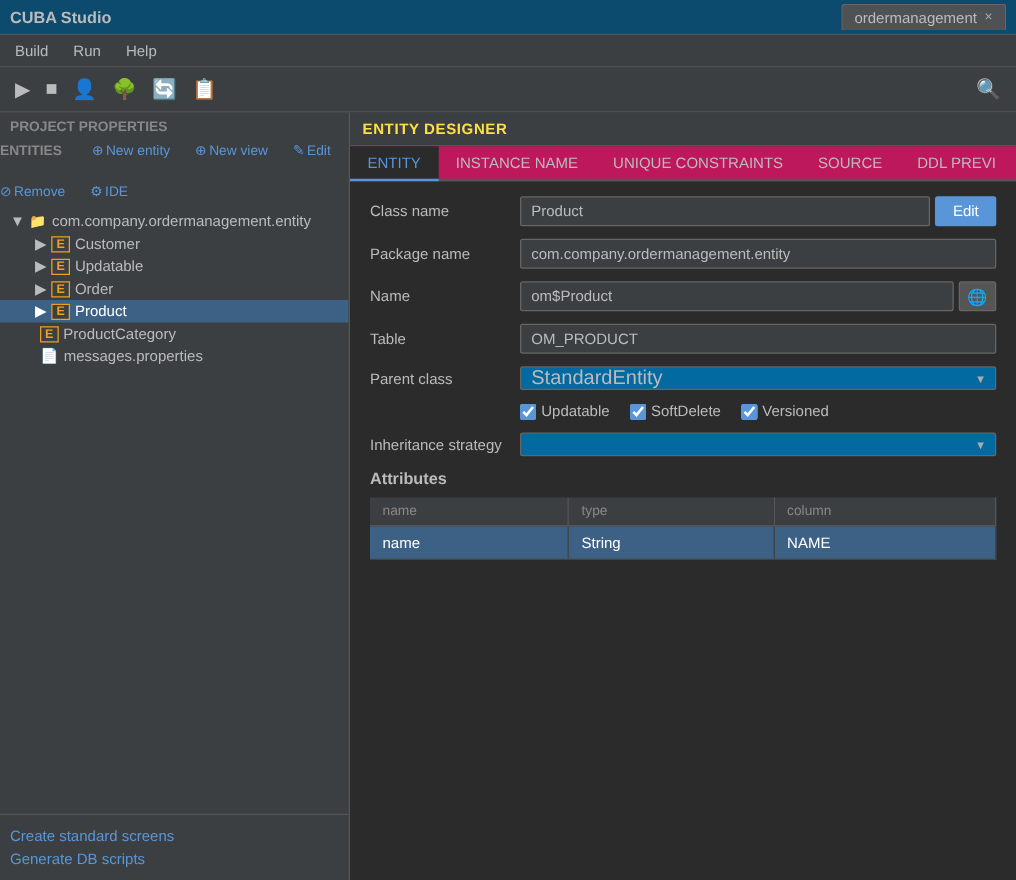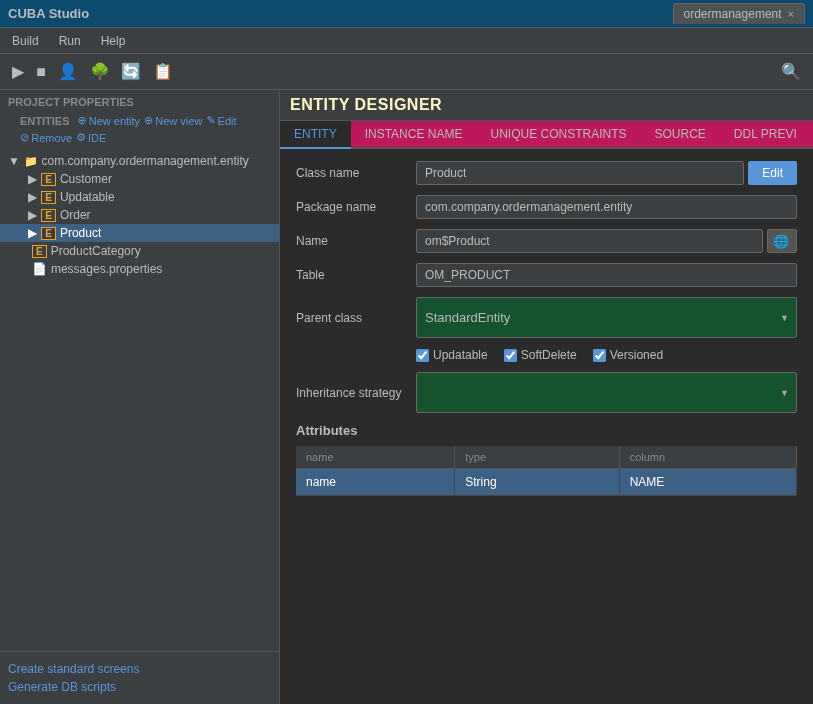--- a/index.html
+++ b/index.html
@@ -19,48 +19,48 @@
     .toolbar { background: #3c3f41; display: flex; align-items: center; padding: 4px 8px; border-bottom: 1px solid #555; height: 36px; gap: 4px; }
     .toolbar-btn { background: none; border: none; color: #bbbbbb; cursor: pointer; padding: 2px 4px; font-size: 16px; }
     .toolbar-search { margin-left: auto; }
 
     
     .main-content { display: flex; flex: 1; overflow: hidden; }
 
     
     .sidebar { width: 280px; background: #3c3f41; border-right: 1px solid #555; display: flex; flex-direction: column; overflow: hidden; }
     .sidebar-section-title { color: #888; font-size: 11px; font-weight: bold; padding: 6px 8px 2px; text-transform: uppercase; }
-    .sidebar-entities-header { display: flex; align-items: center; padding: 4px 20px; gap: 4px; flex-wrap: wrap; }
+    .sidebar-entities-header { display: flex; align-items: center; padding: 4px 0; gap: 20px; flex-wrap: wrap; }
     .sidebar-entities-title { color: #888; font-size: 11px; font-weight: bold; text-transform: uppercase; margin-right: 4px; }
     .sidebar-action { color: #5896d9; font-size: 11px; cursor: pointer; display: flex; align-items: center; gap: 2px; }
     .sidebar-tree { flex: 1; overflow-y: auto; padding: 4px 0; }
     .tree-root { padding: 2px 8px; cursor: pointer; display: flex; align-items: center; gap: 4px; color: #bbbbbb; font-size: 12px; }
     .tree-item { padding: 2px 8px 2px 28px; cursor: pointer; display: flex; align-items: center; gap: 4px; color: #bbbbbb; font-size: 12px; }
     .tree-item.selected { background: #3d6185; color: #ffffff; }
     .tree-icon { color: #f0a020; font-size: 12px; }
     .tree-folder { color: #bbbbbb; font-size: 11px; }
     .sidebar-bottom { padding: 8px; border-top: 1px solid #555; }
     .sidebar-link { color: #5896d9; font-size: 12px; cursor: pointer; padding: 2px 0; display: block; }
 
     
     .designer-panel { flex: 1; background: #2b2b2b; display: flex; flex-direction: column; overflow: hidden; }
-    .designer-header { background: #3c3f41; padding: 6px 10px; border-bottom: 1px solid #555; font-size: 16px; font-weight: bold; color: #fef9c3; text-transform: uppercase; letter-spacing: 0.5px; }
+    .designer-header { background: #3c3f41; padding: 6px 10px; border-bottom: 1px solid #555; font-size: 12px; font-weight: bold; color: #fde047; text-transform: uppercase; letter-spacing: 0.5px; }
     .designer-tabs { background: #be185d; display: flex; border-bottom: 2px solid #555; }
     .designer-tab { padding: 6px 14px; color: #bbbbbb; font-size: 12px; cursor: pointer; border-bottom: 2px solid transparent; margin-bottom: -2px; }
     .designer-tab.active { color: #5896d9; border-bottom: 2px solid #5896d9; background: #2b2b2b; }
     .designer-body { flex: 1; overflow-y: auto; padding: 12px 16px; border-radius: 25px; }
     .form-row { display: flex; align-items: center; margin-bottom: 10px; }
     .form-label { width: 120px; color: #bbbbbb; font-size: 12px; flex-shrink: 0; }
     .form-value { flex: 1; }
     .form-input { background: #3c3f41; border: 1px solid #666; color: #bbbbbb; font-size: 12px; padding: 4px 8px; width: 100%; border-radius: 2px; }
     .form-input-with-btn { display: flex; gap: 4px; }
     .form-input-with-btn .form-input { flex: 1; }
     .form-btn { background: #5896d9; border: none; color: #fff; font-size: 12px; padding: 4px 14px; border-radius: 2px; cursor: pointer; }
     .form-btn-icon { background: #555; border: 1px solid #666; color: #bbbbbb; font-size: 13px; padding: 2px 6px; border-radius: 2px; cursor: pointer; }
-    .form-select { background: #14532d; border: 1px solid #666; color: #bbbbbb; font-size: 13px; padding: 12px 8px; width: 100%; border-radius: 2px; appearance: none; cursor: pointer; }
+    .form-select { background: #0369a1; border: 1px solid #666; color: #bbbbbb; font-size: 16px; padding: 0 8px; width: 100%; border-radius: 2px; appearance: none; cursor: pointer; }
     .form-select-wrapper { position: relative; flex: 1; }
     .form-select-wrapper::after { content: '▼'; position: absolute; right: 8px; top: 50%; transform: translateY(-50%); color: #aaa; font-size: 9px; pointer-events: none; }
     .checkbox-row { display: flex; align-items: center; gap: 16px; margin-bottom: 10px; padding-left: 120px; }
     .checkbox-item { display: flex; align-items: center; gap: 4px; color: #bbbbbb; font-size: 12px; cursor: pointer; }
     .checkbox-item input[type=checkbox] { accent-color: #5896d9; }
     .attributes-section { margin-top: 8px; }
     .attributes-title { color: #bbbbbb; font-size: 13px; font-weight: bold; margin-bottom: 8px; }
     .attributes-table { width: 100%; border-collapse: collapse; }
     .attributes-table th { background: #3c3f41; color: #888; font-size: 11px; font-weight: normal; padding: 5px 10px; text-align: left; border-bottom: 1px solid #555; border-right: 1px solid #555; }
     .attributes-table td { padding: 6px 10px; font-size: 12px; color: #bbbbbb; border-bottom: 1px solid #444; border-right: 1px solid #444; }

